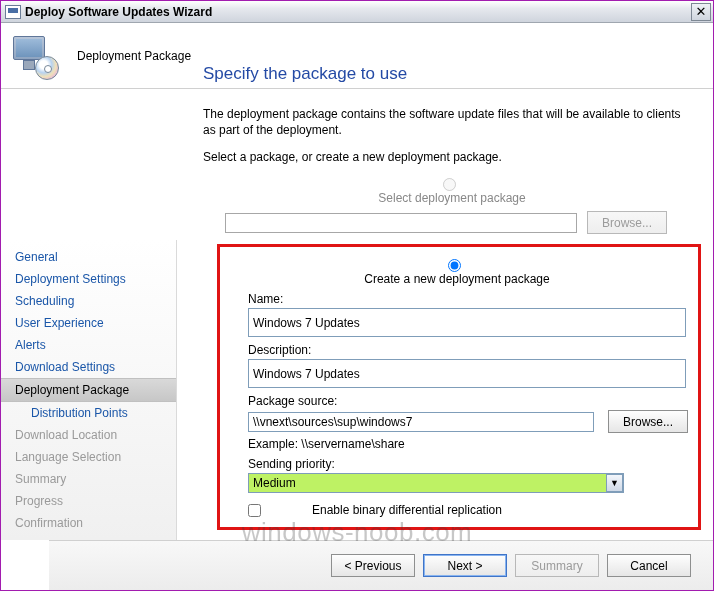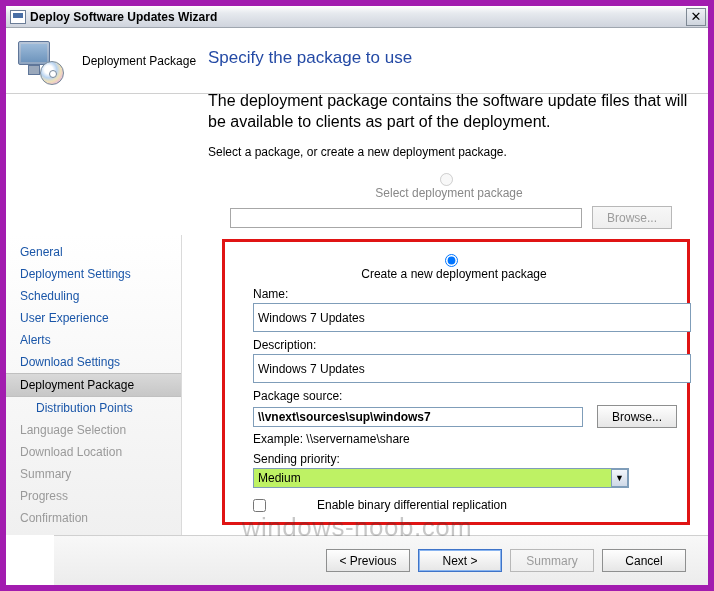--- a/index.html
+++ b/index.html
@@ -1,19 +1,19 @@
 <!DOCTYPE html>
 <html><head>
 <meta charset="utf-8">
 <style>
   * { box-sizing: border-box; }
   html, body { margin: 0; padding: 0; }
   body { font-family: "Segoe UI", Tahoma, Arial, sans-serif; font-size: 12px; color: #000; background: #fff; -webkit-font-smoothing: none; }
 
-  .window { width: 714px; height: 591px; border: 6px solid #a21caf; background: #fff; position: relative; display: flex; flex-direction: column; }
+  .window { width: 714px; height: 591px; border: 1px solid #a21caf; background: #fff; position: relative; display: flex; flex-direction: column; }
 
   
   .titlebar { height: 22px; background: linear-gradient(to bottom, #ffffff 0%, #e6e9ee 35%, #cfd4dd 100%); display: flex; align-items: center; padding: 0 2px; border-bottom: 1px solid #9fa6af; }
   .titlebar .sysicon { width: 16px; height: 14px; margin: 0 4px 0 2px; background: #fff; border: 1px solid #6b7d97; display: inline-block; position: relative; }
   .titlebar .sysicon::before { content: ""; position: absolute; top: 2px; left: 2px; right: 2px; height: 5px; background: #4a6fa5; }
   .titlebar .title-text { font-weight: bold; font-size: 12px; color: #000; flex: 1; }
   .titlebar .close-btn { width: 20px; height: 18px; background: linear-gradient(#eef1f5,#cfd5de); border: 1px solid #7e8894; display: flex; align-items: center; justify-content: center; font-family: Arial,sans-serif; font-size: 13px; line-height: 1; cursor: default; }
 
   
   .header { height: 66px; background: #fff; display: flex; align-items: center; padding-left: 10px; border-bottom: 1px solid #d0d0d0; }
@@ -29,41 +29,41 @@
   .body { flex: 1; display: flex; min-height: 0; align-items: flex-end; }
 
   
   .nav { width: 176px; background: #f6f6f6; background: linear-gradient(to bottom, #fff 0, #f0f0f0 100%); border-right: 1px solid #dadada; padding: 6px 0; }
   .nav-item { padding: 4px 10px 4px 14px; color: #1a56a8; font-size: 12px; cursor: default; white-space: nowrap; }
   .nav-item.sub { padding-left: 30px; }
   .nav-item.active { background: linear-gradient(#d9d9d9,#c7c7c7); color: #000; border-top: 1px solid #c0c0c0; border-bottom: 1px solid #c0c0c0; }
   .nav-item.disabled { color: #9a9a9a; }
 
   
-  .main { flex: 1; padding: 14px 18px 10px 26px; overflow: hidden; position: relative; }
+  .main { flex: 1; padding: 14px 12px 10px 26px; overflow: hidden; position: relative; }
   .page-title { color: #244aa5; font-size: 17px; font-weight: 400; margin: 2px 0 22px 0; }
-  .intro { font-size: 16px; line-height: 1.35; margin: 0 0 12px 0; max-width: 480px; }
+  .intro { font-size: 12px; line-height: 1.35; margin: 0 0 12px 0; max-width: 480px; }
   .sub-intro { font-size: 12px; margin: 0 0 14px 0; }
 
   .radio-row { display: flex; align-items: center; margin: 6px 0; flex-direction: column; }
   .radio-row input { margin: 0 6px 0 0; }
   .radio-row.disabled label { color: #888; }
   .inline-input-row { display:flex; align-items:center; gap:10px; margin: 6px 0 10px 22px; }
   .inline-input-row input[type=text] { width: 352px; height: 20px; border:1px solid #a7a7a7; background:#fff; font-size:12px; padding:1px 3px; }
 
   .btn { height: 23px; min-width: 80px; padding: 0 12px; background: linear-gradient(#fefefe,#e6e6e6); border: 1px solid #8e8f8f; font-size: 12px; cursor: default; color:#000; }
   .btn[disabled] { color:#9b9b9b; border-color:#b8b8b8; background:linear-gradient(#f7f7f7,#eee); }
 
   .highlight-box { border: 3px solid #e01414; padding: 6px 10px 10px 6px; margin-top: 2px; margin-left: 14px; }
 
   .fieldlabel { font-size:12px; margin: 6px 0 2px 22px; }
   .textline { margin: 0 0 4px 22px; }
   .textline input[type=text] { width: 438px; height:29px; border:1px solid #7f9db9; padding:1px 4px; font-size:12px; font-family:inherit; }
   .srcrow { display:flex; align-items:center; gap:14px; margin: 0 0 4px 22px; }
-  .srcrow input[type=text] { width: 380px; height:20px; border:1px solid #7f9db9; padding:1px 4px; font-size:12px; font-family:inherit;font-weight:bold; }
+  .srcrow input[type=text] { width: 380px; height:20px; border:1px solid #7f9db9; padding:1px 4px; font-size:12px; font-family:inherit; }
   .example { font-size:12px; margin: 2px 0 6px 22px; }
 
   .select-wrap { margin: 0 0 10px 22px; position:relative; width: 376px; }
   .select-wrap .fake-select { height:20px; border:1px solid #7f9db9; background:#bef264; font-size:12px; padding:1px 4px; display:flex; align-items:center; }
   .select-wrap .drop-btn { position:absolute; right:1px; top:1px; width:17px; height:18px; background:linear-gradient(#f3f6fb,#cfd9e7); border:1px solid #7f9db9; display:flex; align-items:center; justify-content:center; font-size:9px; }
 
   .checkrow { display:flex; align-items:center; margin: 2px 0 0 22px; gap: 45px; }
   .checkrow input { margin: 0 6px 0 0; }
 
   
@@ -99,22 +99,22 @@
 
     <div class="nav" id="nav">
         <div class="nav-item">General</div>
         <div class="nav-item">Deployment Settings</div>
         <div class="nav-item">Scheduling</div>
         <div class="nav-item">User Experience</div>
         <div class="nav-item">Alerts</div>
         <div class="nav-item">Download Settings</div>
         <div class="nav-item active">Deployment Package</div>
         <div class="nav-item sub">Distribution Points</div>
+        <div class="nav-item disabled">Download Location</div>
         <div class="nav-item disabled">Language Selection</div>
-        <div class="nav-item disabled">Download Location</div>
         <div class="nav-item disabled">Summary</div>
         <div class="nav-item disabled">Progress</div>
         <div class="nav-item disabled">Confirmation</div>
       </div>
 
     <div class="main">
       <div class="page-title">Specify the package to use</div>
       <p class="intro">The deployment package contains the software update files that will be available to clients as part of the deployment.</p>
       <p class="sub-intro">Select a package, or create a new deployment package.</p>
 

